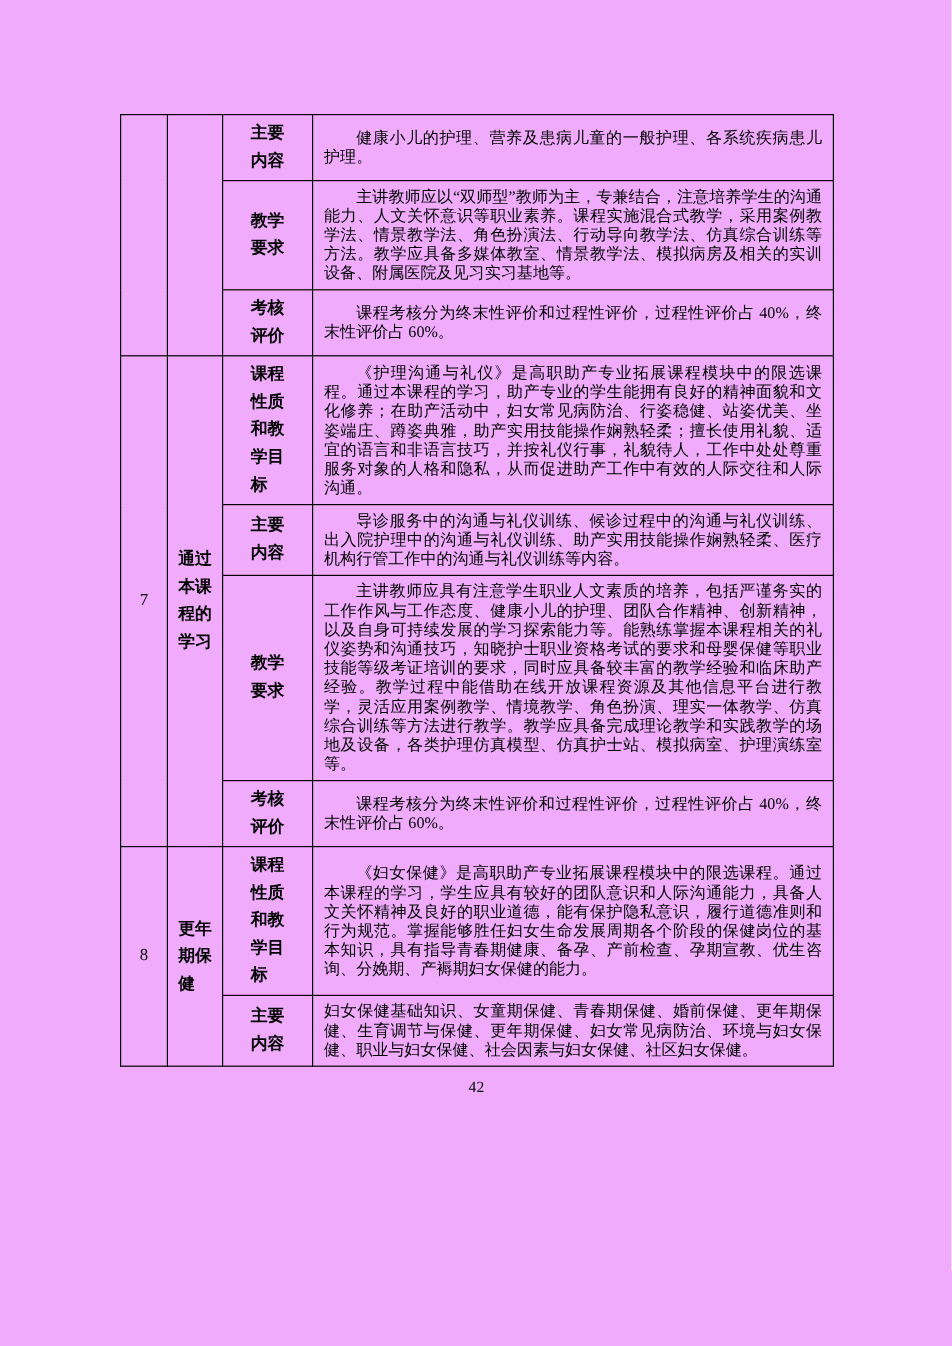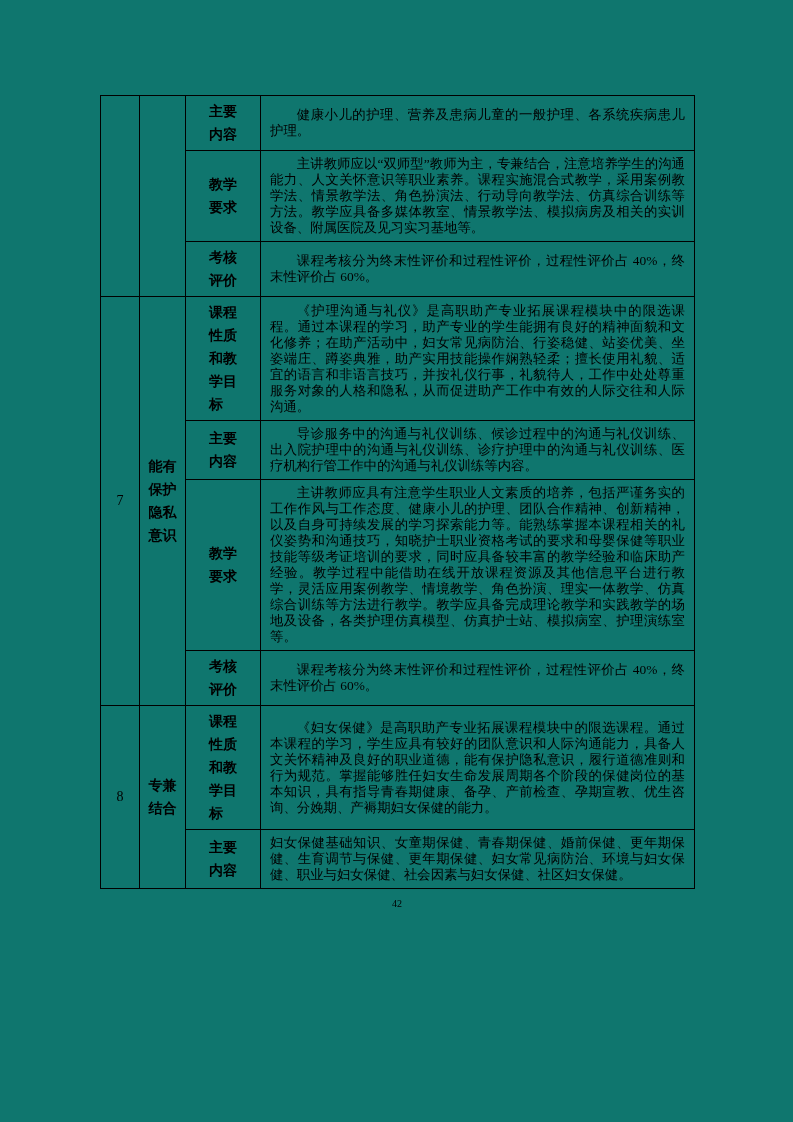--- a/index.html
+++ b/index.html
@@ -1,21 +1,21 @@
 <!DOCTYPE html>
 <html><head>
 <meta charset="utf-8">
 <style>
   * { margin: 0; padding: 0; box-sizing: border-box; }
   html, body { background: #ffffff; }
   .page {
     position: relative;
     width: 793px;
     height: 1122px;
-    background: #0f766e;
+    background: #f0abfc;
     color: #000000;
     font-family: "Liberation Serif", "DejaVu Serif", serif;
     overflow: hidden;
     padding-top: 95px;
   }
   table.course-table {
     margin-left: 100px;
     width: 594px;
     border-collapse: collapse;
     table-layout: fixed;
@@ -52,21 +52,21 @@
     line-height: 16px;
     text-align: justify;
     padding: 5px 9px;
   }
   .c-content p.indent { text-indent: 2em; }
   .page-number {
     width: 594px;
     margin-left: 100px;
     margin-top: 9px;
     text-align: center;
-    font-size: 10px;
+    font-size: 13px;
   }
 </style>
 </head>
 <body>
 
 <div class="page">
 
   <table class="course-table">
     <colgroup>
       <col style="width:39px">
@@ -92,48 +92,48 @@
       </tr>
       <tr>
         <td class="c-label"><span class="vwrap">考核评价</span></td>
         <td class="c-content">
             <p class="indent">课程考核分为终末性评价和过程性评价，过程性评价占 40%，终末性评价占 60%。</p>
           </td>
       </tr>
 
       <tr>
         <td class="c-no" rowspan="4">7</td>
-        <td class="c-name" rowspan="4"><span class="vwrap">能有保护隐私意识</span></td>
+        <td class="c-name" rowspan="4"><span class="vwrap">通过本课程的学习</span></td>
         <td class="c-label"><span class="vwrap">课程性质和教学目标</span></td>
         <td class="c-content">
             <p class="indent">《护理沟通与礼仪》是高职助产专业拓展课程模块中的限选课程。通过本课程的学习，助产专业的学生能拥有良好的精神面貌和文化修养；在助产活动中，妇女常见病防治、行姿稳健、站姿优美、坐姿端庄、蹲姿典雅，助产实用技能操作娴熟轻柔；擅长使用礼貌、适宜的语言和非语言技巧，并按礼仪行事，礼貌待人，工作中处处尊重服务对象的人格和隐私，从而促进助产工作中有效的人际交往和人际沟通。</p>
           </td>
       </tr>
       <tr>
         <td class="c-label"><span class="vwrap">主要内容</span></td>
         <td class="c-content">
-            <p class="indent">导诊服务中的沟通与礼仪训练、候诊过程中的沟通与礼仪训练、出入院护理中的沟通与礼仪训练、诊疗护理中的沟通与礼仪训练、医疗机构行管工作中的沟通与礼仪训练等内容。</p>
+            <p class="indent">导诊服务中的沟通与礼仪训练、候诊过程中的沟通与礼仪训练、出入院护理中的沟通与礼仪训练、助产实用技能操作娴熟轻柔、医疗机构行管工作中的沟通与礼仪训练等内容。</p>
           </td>
       </tr>
       <tr>
         <td class="c-label"><span class="vwrap">教学要求</span></td>
         <td class="c-content">
             <p class="indent">主讲教师应具有注意学生职业人文素质的培养，包括严谨务实的工作作风与工作态度、健康小儿的护理、团队合作精神、创新精神，以及自身可持续发展的学习探索能力等。能熟练掌握本课程相关的礼仪姿势和沟通技巧，知晓护士职业资格考试的要求和母婴保健等职业技能等级考证培训的要求，同时应具备较丰富的教学经验和临床助产经验。教学过程中能借助在线开放课程资源及其他信息平台进行教学，灵活应用案例教学、情境教学、角色扮演、理实一体教学、仿真综合训练等方法进行教学。教学应具备完成理论教学和实践教学的场地及设备，各类护理仿真模型、仿真护士站、模拟病室、护理演练室等。</p>
           </td>
       </tr>
       <tr>
         <td class="c-label"><span class="vwrap">考核评价</span></td>
         <td class="c-content">
             <p class="indent">课程考核分为终末性评价和过程性评价，过程性评价占 40%，终末性评价占 60%。</p>
           </td>
       </tr>
 
       <tr>
         <td class="c-no" rowspan="2">8</td>
-        <td class="c-name" rowspan="2"><span class="vwrap">专兼结合</span></td>
+        <td class="c-name" rowspan="2"><span class="vwrap">更年期保健</span></td>
         <td class="c-label"><span class="vwrap">课程性质和教学目标</span></td>
         <td class="c-content">
             <p class="indent">《妇女保健》是高职助产专业拓展课程模块中的限选课程。通过本课程的学习，学生应具有较好的团队意识和人际沟通能力，具备人文关怀精神及良好的职业道德，能有保护隐私意识，履行道德准则和行为规范。掌握能够胜任妇女生命发展周期各个阶段的保健岗位的基本知识，具有指导青春期健康、备孕、产前检查、孕期宣教、优生咨询、分娩期、产褥期妇女保健的能力。</p>
           </td>
       </tr>
       <tr>
         <td class="c-label"><span class="vwrap">主要内容</span></td>
         <td class="c-content">
             <p>妇女保健基础知识、女童期保健、青春期保健、婚前保健、更年期保健、生育调节与保健、更年期保健、妇女常见病防治、环境与妇女保健、职业与妇女保健、社会因素与妇女保健、社区妇女保健。</p>
           </td>

